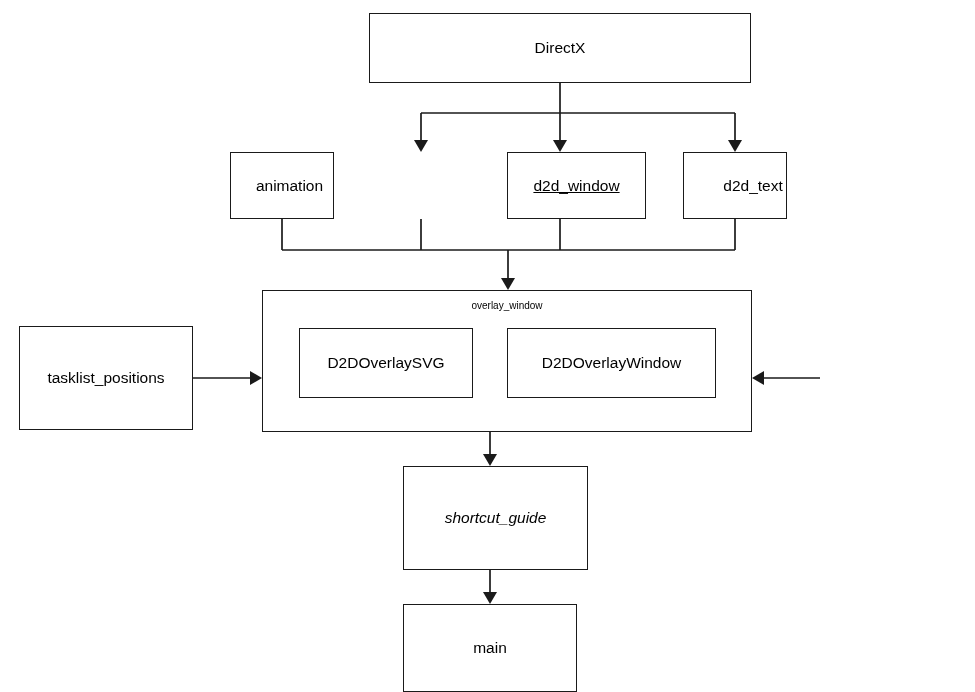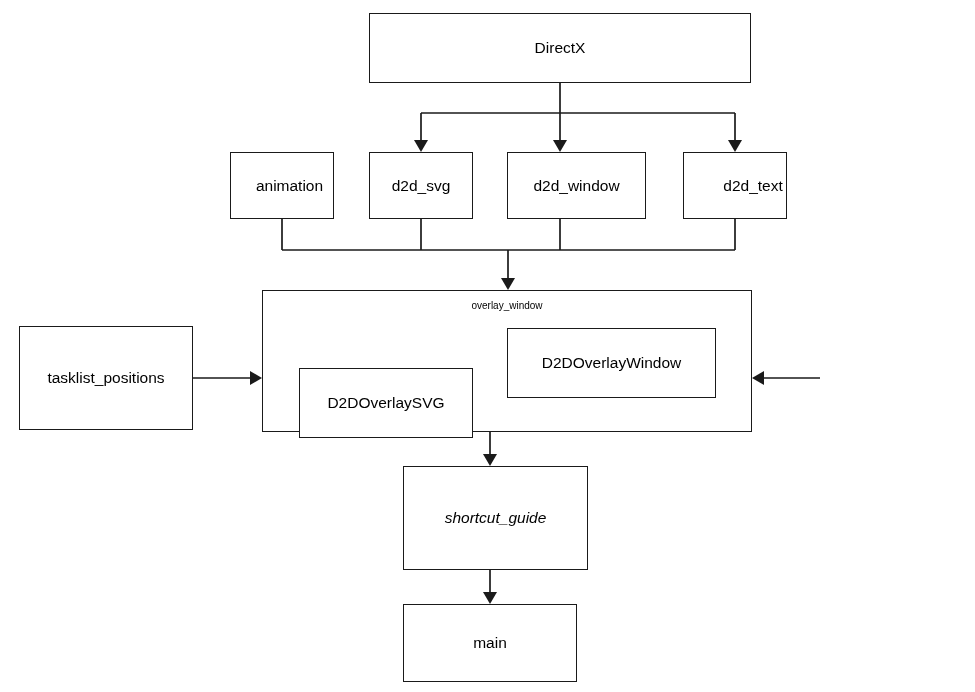--- a/index.html
+++ b/index.html
@@ -108,50 +108,47 @@
   </svg>
 
   <div class="node" style="left:369px; top:13px; width:382px; height:70px;">
     <span>DirectX</span>
   </div>
 
   <div class="node" style="left:230px; top:152px; width:104px; height:67px;padding-left:15px;">
     <span>animation</span>
   </div>
 
-  <div class="node" style="left:369px; top:152px; width:104px; height:67px;">
-    <span>d2d_svg</span>
-  </div>
 
-  <div class="node" style="left:507px; top:152px; width:139px; height:67px;">
+  <div class="node" style="left:507px; top:152px; width:139px; height:67px;text-decoration:underline;">
     <span>d2d_window</span>
   </div>
 
   <div class="node" style="left:683px; top:152px; width:104px; height:67px;padding-left:36px;">
     <span>d2d_text</span>
   </div>
 
   <div class="node container" style="left:262px; top:290px; width:490px; height:142px;">
     <div class="container-title">overlay_window</div>
   </div>
 
-  <div class="node inner" style="left:299px; top:328px; width:174px; height:70px;margin-top:40px;">
+  <div class="node inner" style="left:299px; top:328px; width:174px; height:70px;">
     <span>D2DOverlaySVG</span>
   </div>
 
   <div class="node inner" style="left:507px; top:328px; width:209px; height:70px;">
     <span>D2DOverlayWindow</span>
   </div>
 
   <div class="node" style="left:19px; top:326px; width:174px; height:104px;">
     <span>tasklist_positions</span>
   </div>
 
 
   <div class="node" style="left:403px; top:466px; width:185px; height:104px;font-style:italic;">
     <span>shortcut_guide</span>
   </div>
 
-  <div class="node" style="left:403px; top:604px; width:174px; height:78px;">
+  <div class="node" style="left:403px; top:604px; width:174px; height:88px;">
     <span>main</span>
   </div>
 
 </div>
 
 </body></html>

